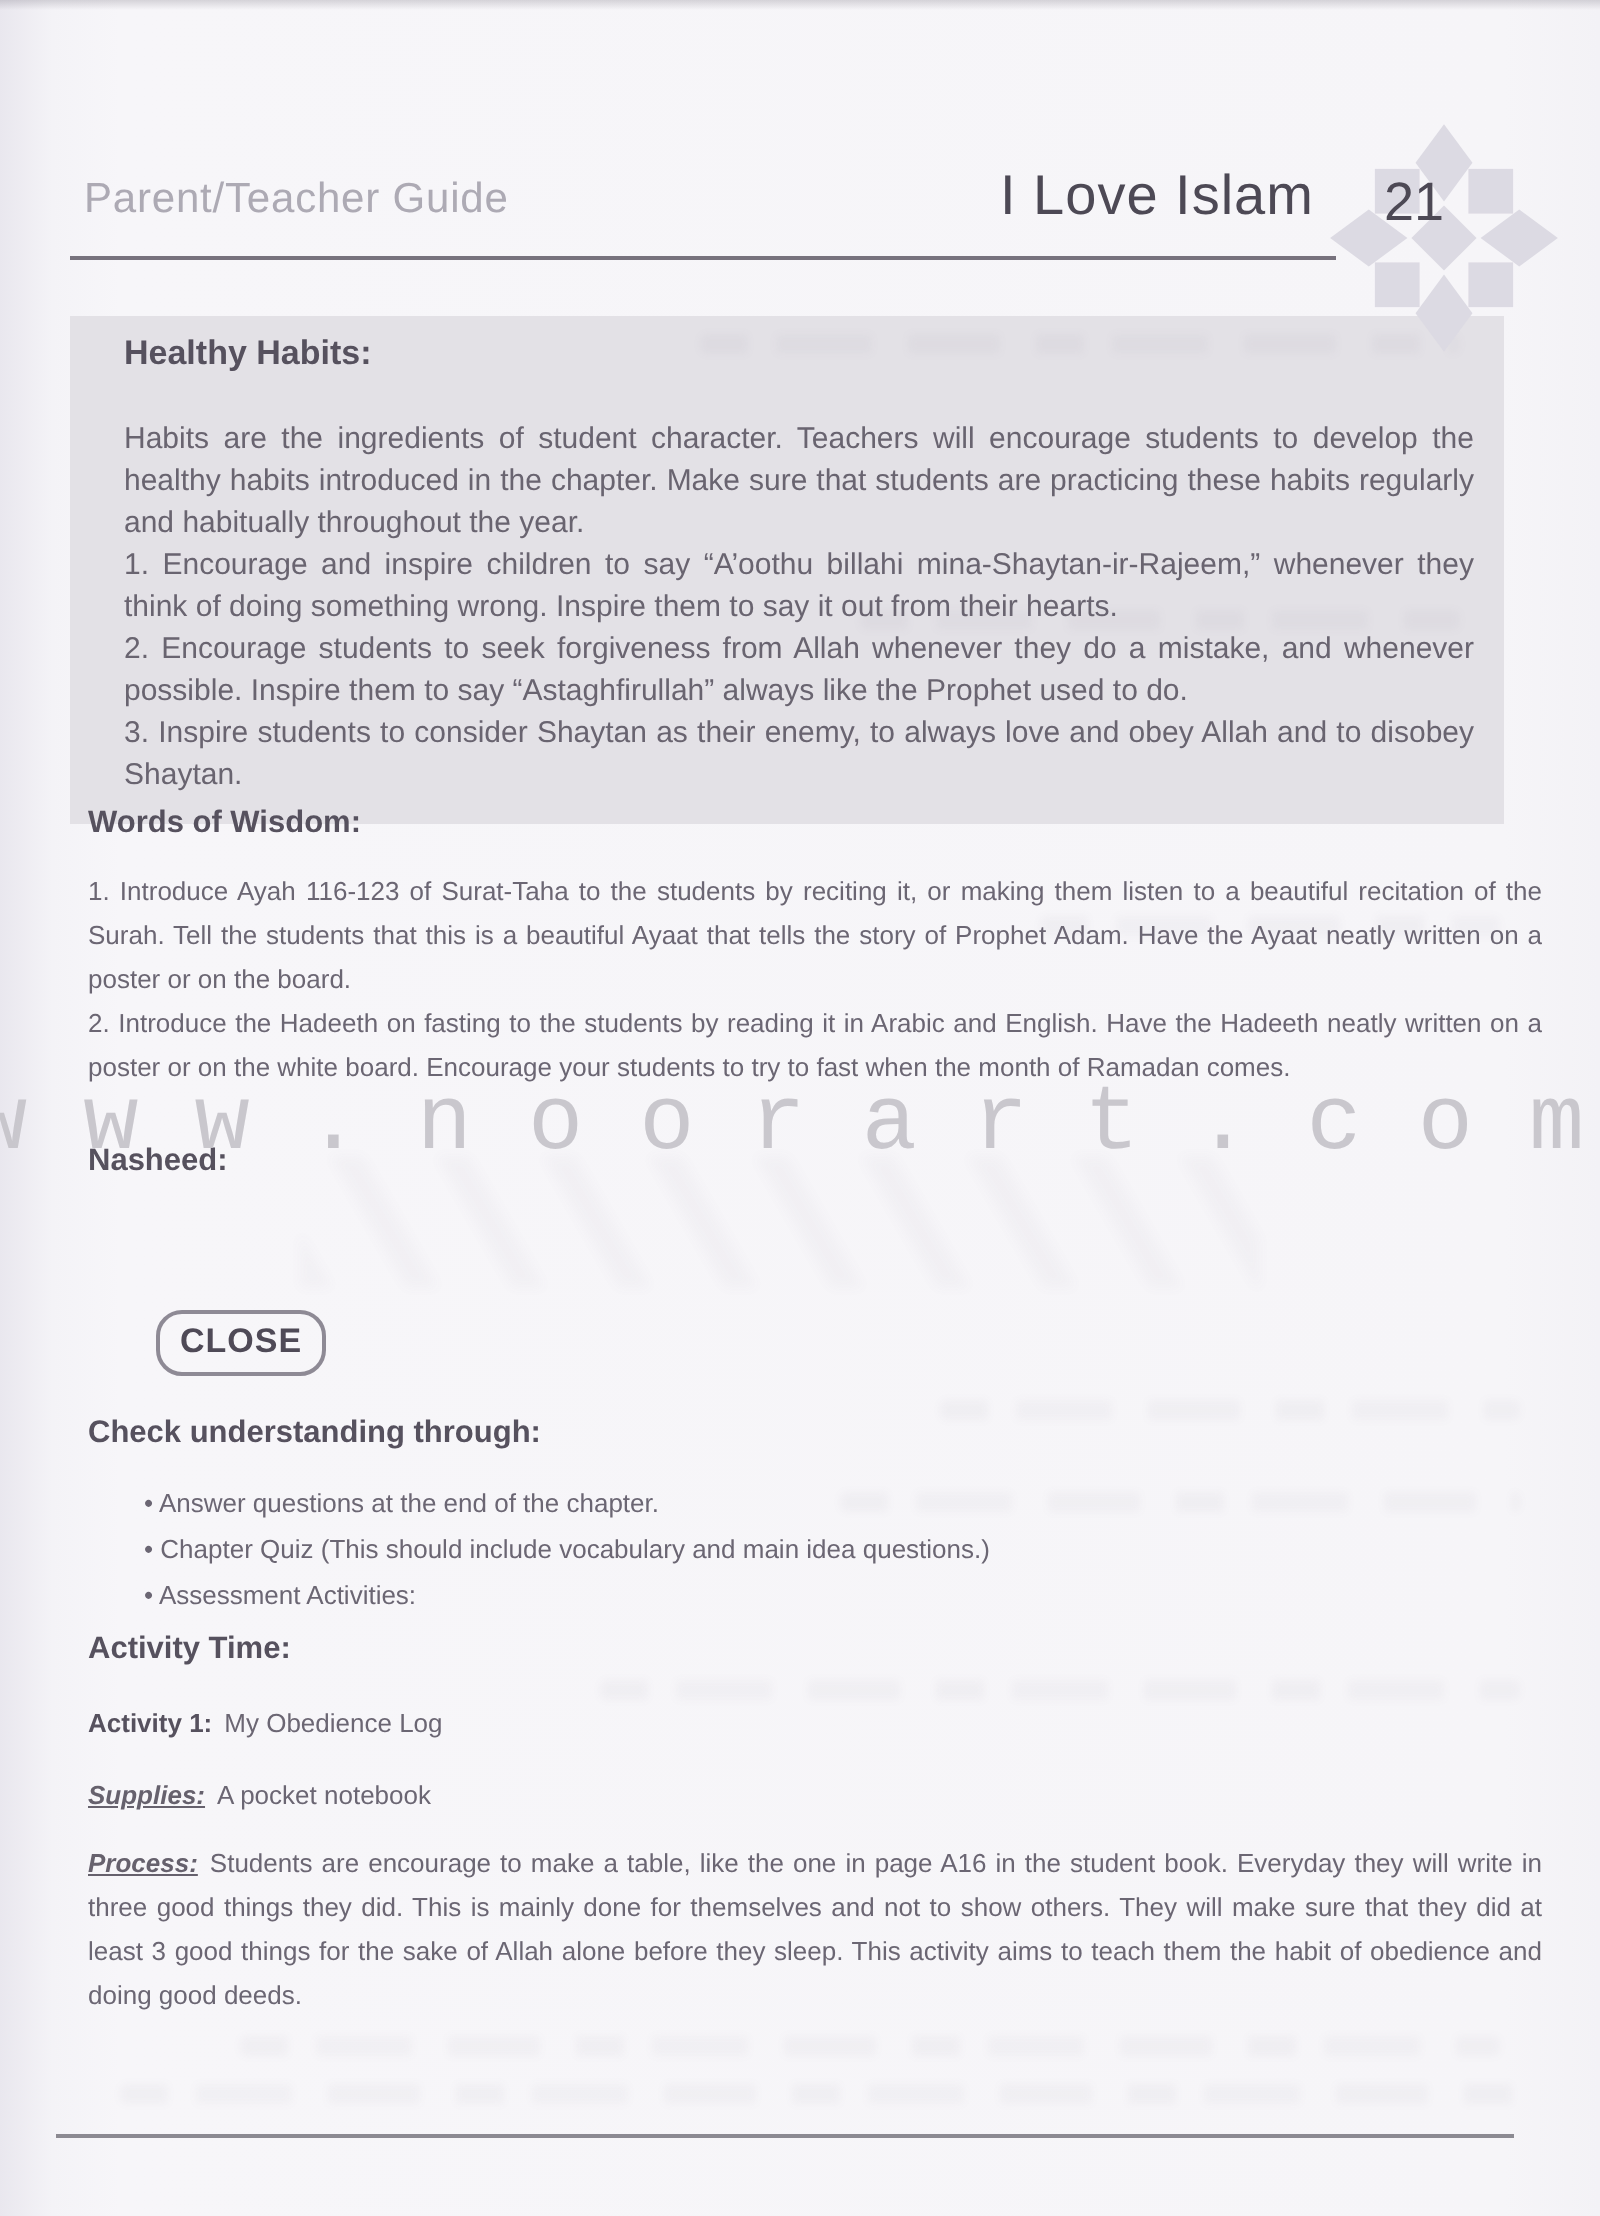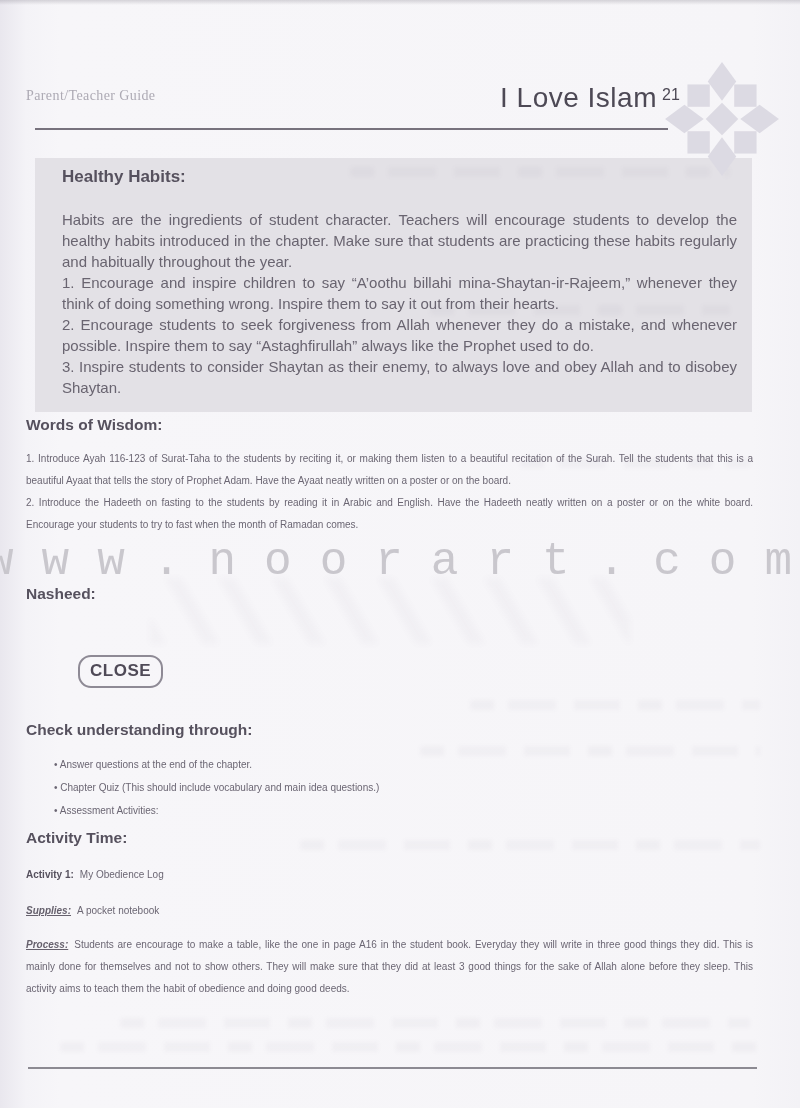--- a/index.html
+++ b/index.html
@@ -6,43 +6,43 @@
   .page{
     position:relative;
     width:800px;height:1108px;
     overflow:hidden;
     background:linear-gradient(90deg,#e9e7ee 0px,#f4f3f7 26px,#f7f6f9 60px,#f6f5f8 94%,#f3f2f6 100%);
     font-family:"Liberation Sans","DejaVu Sans",sans-serif;
     color:#6b6673;
   }
   .top-shade{position:absolute;top:0;left:0;width:100%;height:5px;
     background:linear-gradient(180deg,rgba(90,85,100,0.22),rgba(90,85,100,0));}
-  .hdr-left{position:absolute;left:26px;top:88px;font-size:14px;letter-spacing:.4px;color:#adaab4;font-family:Liberation Serif, serif;}
+  .hdr-left{position:absolute;left:42px;top:88px;font-size:21px;letter-spacing:.4px;color:#adaab4;}
   .hdr-right{position:absolute;left:500px;top:82px;font-size:28px;letter-spacing:.5px;color:#4d4955;}
-  .hdr-pagenum{position:absolute;left:662px;top:86px;font-size:16px;color:#4d4955;z-index:3;}
+  .hdr-pagenum{position:absolute;left:692px;top:86px;font-size:27px;color:#4d4955;z-index:3;}
   .hdr-rule{position:absolute;left:35px;top:128px;width:633px;height:2px;background:#605b67;opacity:.85;}
   .ornament{position:absolute;left:660px;top:58px;width:124px;height:122px;z-index:1;}
 
   .watermark{
     position:absolute;top:536px;left:-14px;z-index:5;
     font-family:"Liberation Mono","DejaVu Sans Mono",monospace;
     font-size:46px;letter-spacing:28px;white-space:nowrap;
     color:#c6c4ca;opacity:.92;pointer-events:none;
   }
 
   .box{
     position:absolute;left:35px;top:158px;width:717px;box-sizing:border-box;
     background:#e3e1e6;padding:9px 15px 14px 27px;
   }
   .box h3{margin:0 0 22px 0;font-size:17px;color:#56515e;}
   .box p{margin:0;font-size:15px;line-height:21px;text-align:justify;color:#696470;}
 
-  .sec{position:absolute;left:26px;width:727px;margin-top:13px;}
+  .sec{position:absolute;left:44px;width:727px;}
   .sec h3{margin:0 0 14px 0;font-size:15.5px;color:#56515e;}
-  .sec p{margin:0;font-size:10px;line-height:22px;color:#6b6673;}
+  .sec p{margin:0;font-size:13px;line-height:22px;color:#6b6673;}
   .just p{text-align:justify;}
   .bullets p{padding-left:28px;line-height:23px;}
 
   .close-btn{
     position:absolute;left:30px;top:655px;
     display:inline-block;padding:4px 10px 5px 10px;
     border:2px solid #8e8a95;border-radius:13px;background:transparent;
     font-family:"Liberation Sans","DejaVu Sans",sans-serif;
     font-weight:700;font-size:17px;letter-spacing:.5px;color:#4f4a57;cursor:pointer;margin-left:48px;
   }

